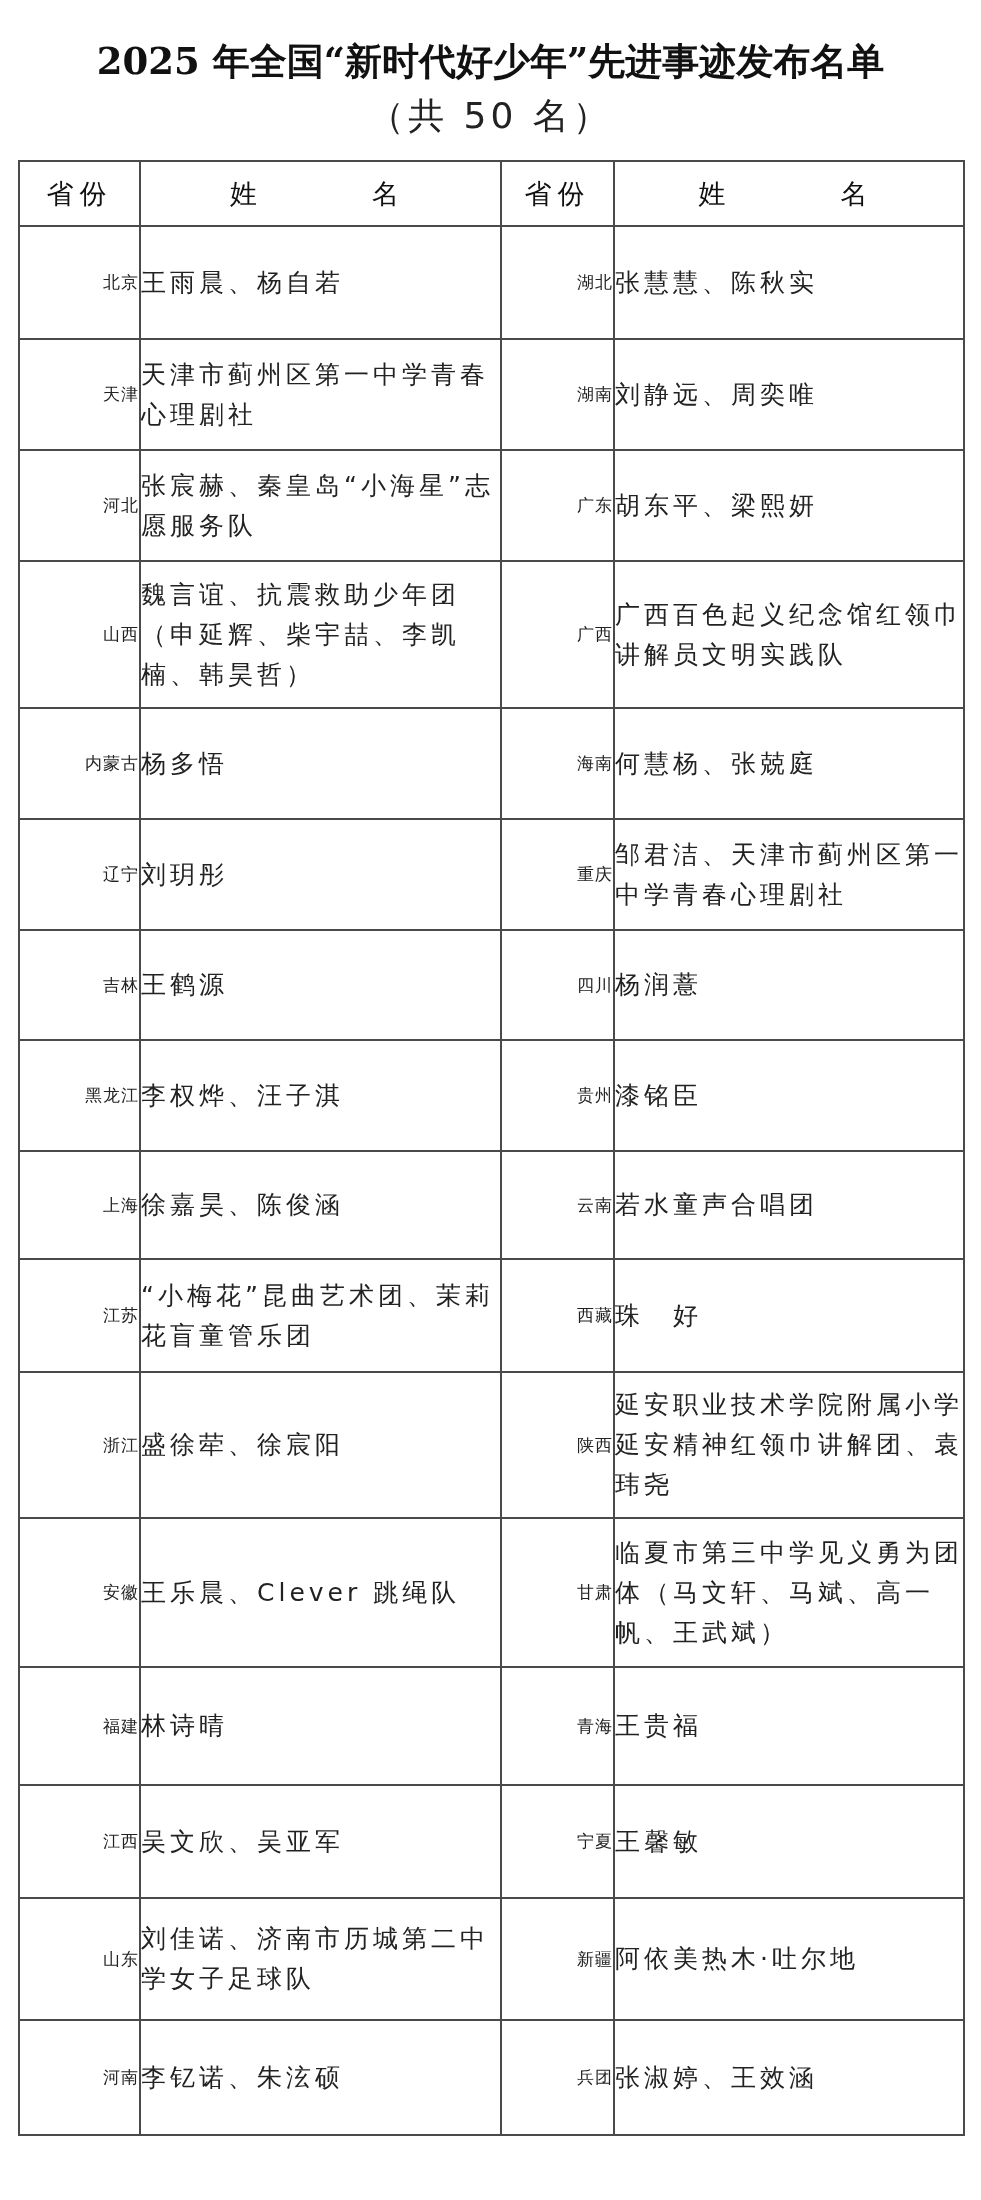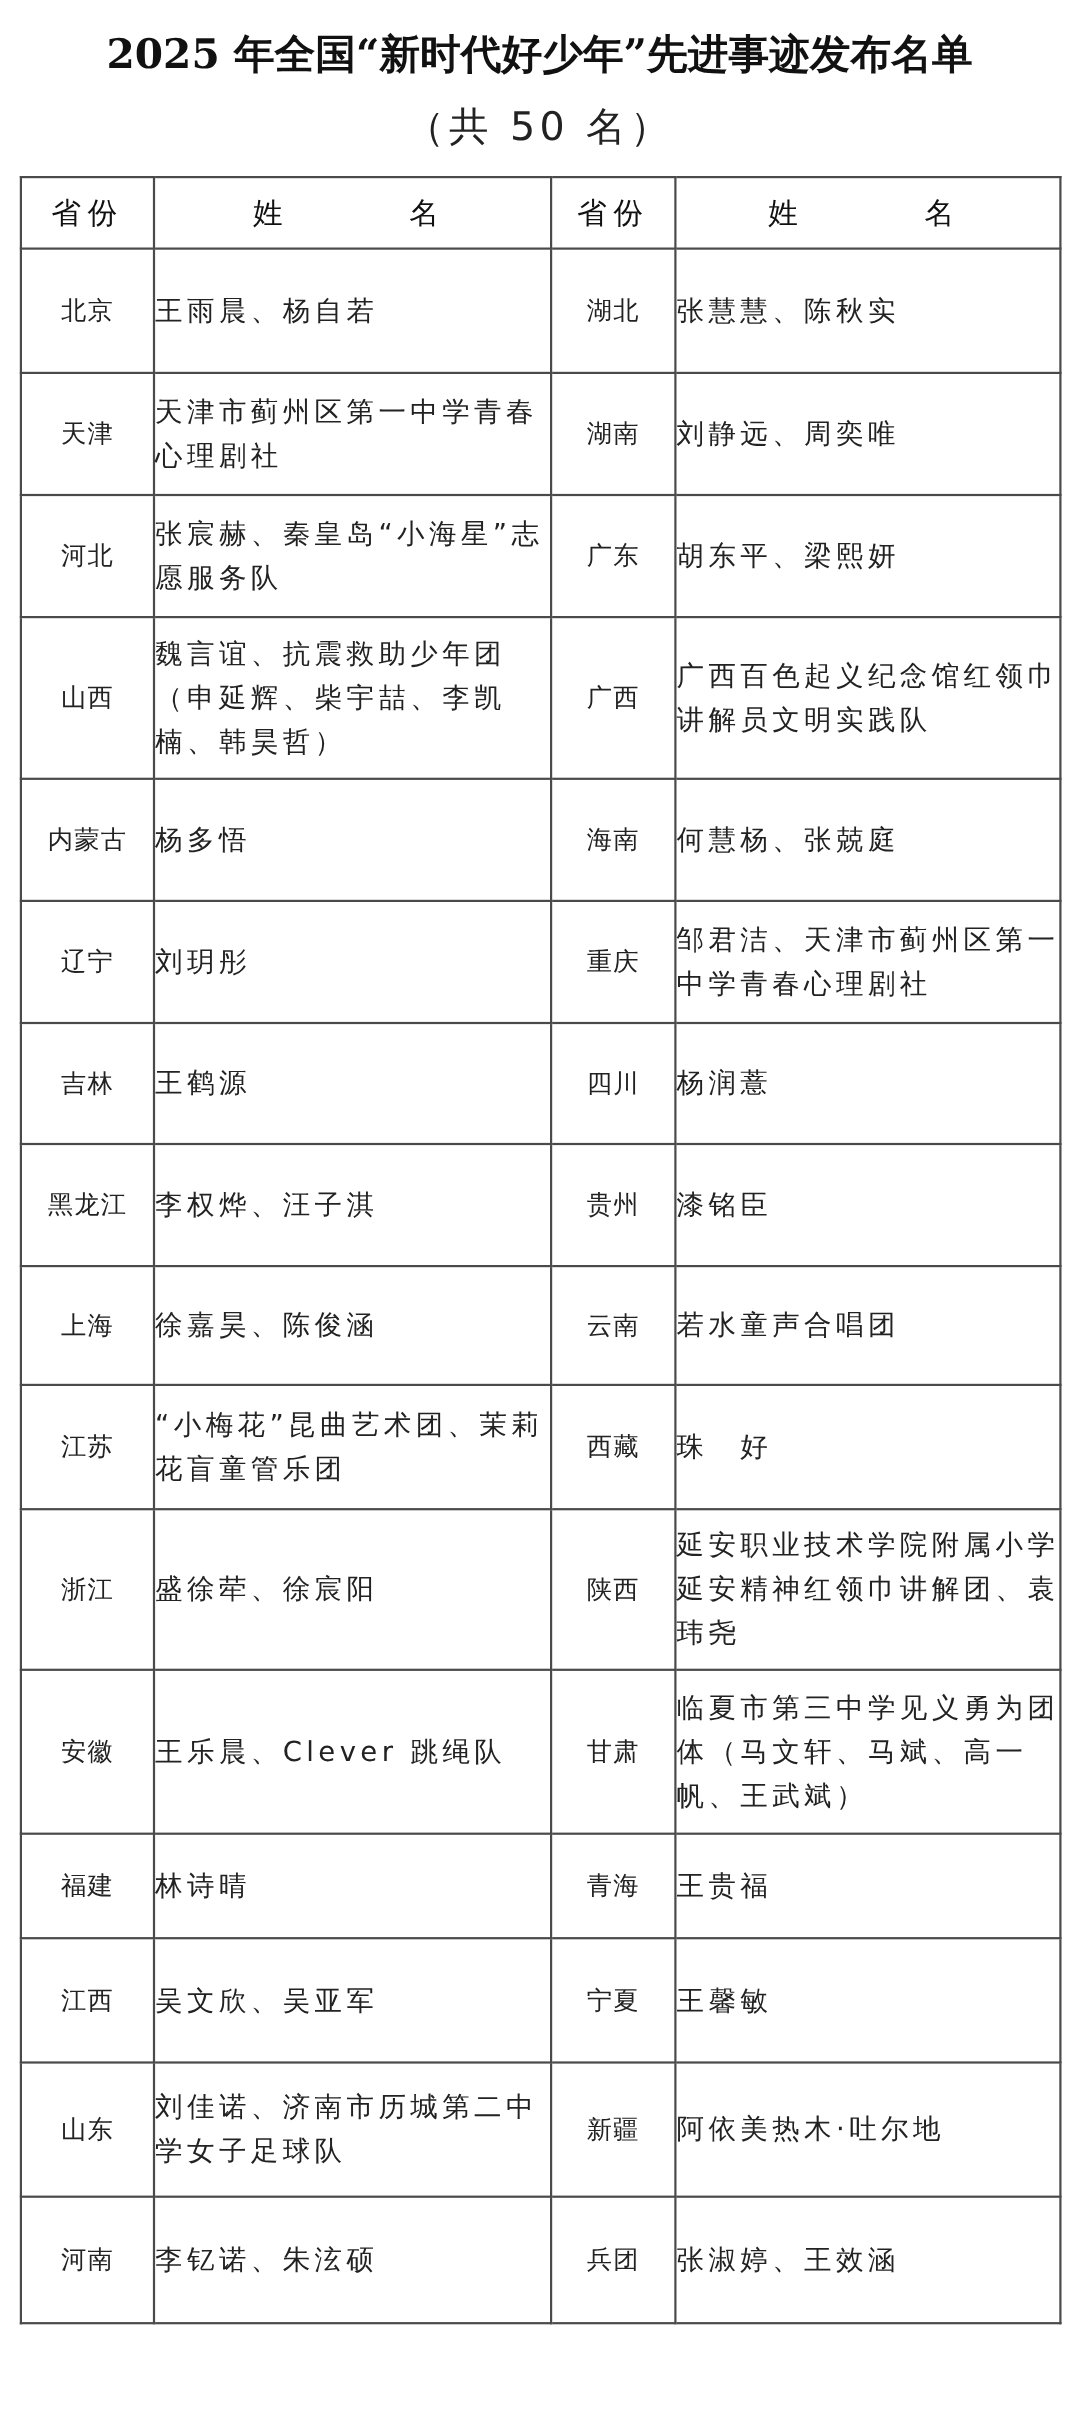--- a/index.html
+++ b/index.html
@@ -2,21 +2,21 @@
 <html><head>
 <meta charset="utf-8">
 <style>
   html, body { margin: 0; padding: 0; background: #ffffff; }
   body {
     width: 981px; height: 2200px; position: relative; overflow: hidden;
     font-family: "DejaVu Serif", "Liberation Serif", serif;
     color: #1a1a1a;
   }
   .title {
-    position: absolute; left: 0; width: 981px; top: 24px;
+    position: absolute; left: 0; width: 981px; top: 36px;
     text-align: center; font-size: 37px; font-weight: bold;
     letter-spacing: 0px; line-height: 50px; color: #111;
     font-family: "DejaVu Serif", "Liberation Serif", serif;
   }
   .subtitle {
     position: absolute; left: 0; width: 981px; top: 96px;
     text-align: center; font-size: 36px; line-height: 40px; color: #222;
     letter-spacing: 4px;
     font-family: "DejaVu Sans", "Liberation Sans", sans-serif;
   }
@@ -29,21 +29,21 @@
     border: 2px solid #4a4a4a;
     padding: 0; vertical-align: middle; color: #222;
     font-weight: normal;
   }
   table.roster th {
     height: 63px; font-size: 27px; text-align: center; letter-spacing: 6px;
     color: #111;
     margin-top: 48px;
   }
   table.roster th.name-h { letter-spacing: 44px; padding-left: 32px; }
-  td.prov { text-align: center; font-size: 23px; letter-spacing: 1px; }
+  td.prov { text-align: right; font-size: 17px; letter-spacing: 1px; }
   td.name {
     text-align: left; font-size: 25px; line-height: 40px;
     padding: 0 14px 0 12px; letter-spacing: 4px;
   }
   col.c1 { width: 121px; }
   col.c2 { width: 361px; }
   col.c3 { width: 113px; }
   col.c4 { width: 350px; }
 </style>
 </head>
@@ -133,21 +133,21 @@
         <td class="name">盛徐荦、徐宸阳</td>
         <td class="prov">陕西</td>
         <td class="name">延安职业技术学院附属小学延安精神红领巾讲解团、袁玮尧</td>
       </tr>
       <tr style="height: 149px;">
         <td class="prov">安徽</td>
         <td class="name">王乐晨、Clever 跳绳队</td>
         <td class="prov">甘肃</td>
         <td class="name">临夏市第三中学见义勇为团体（马文轩、马斌、高一帆、王武斌）</td>
       </tr>
-      <tr style="height: 95px;">
+      <tr style="height: 118px;">
         <td class="prov">福建</td>
         <td class="name">林诗晴</td>
         <td class="prov">青海</td>
         <td class="name">王贵福</td>
       </tr>
       <tr style="height: 113px;">
         <td class="prov">江西</td>
         <td class="name">吴文欣、吴亚军</td>
         <td class="prov">宁夏</td>
         <td class="name">王馨敏</td>

